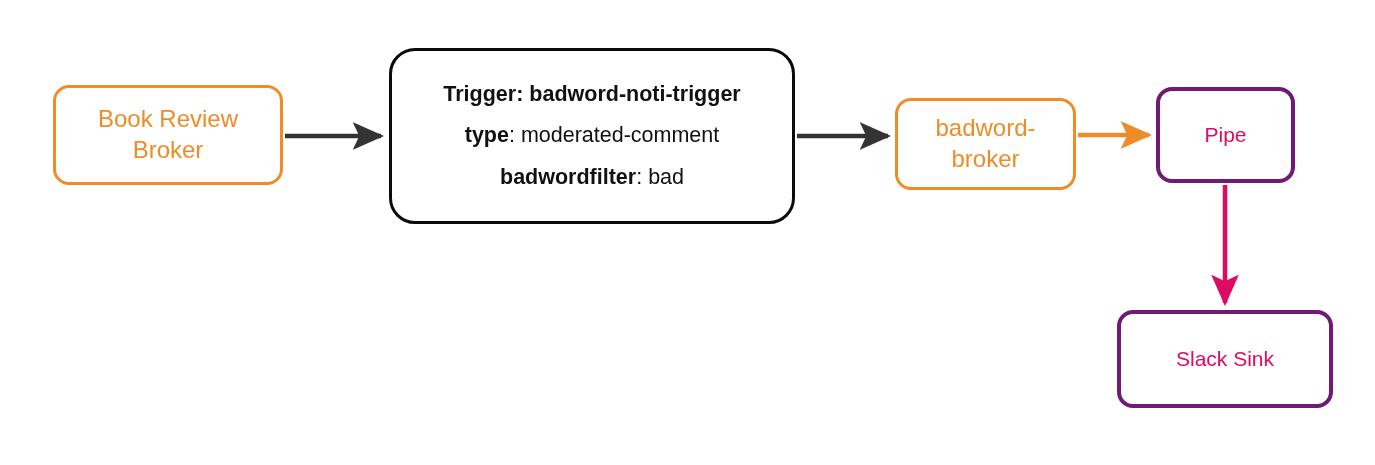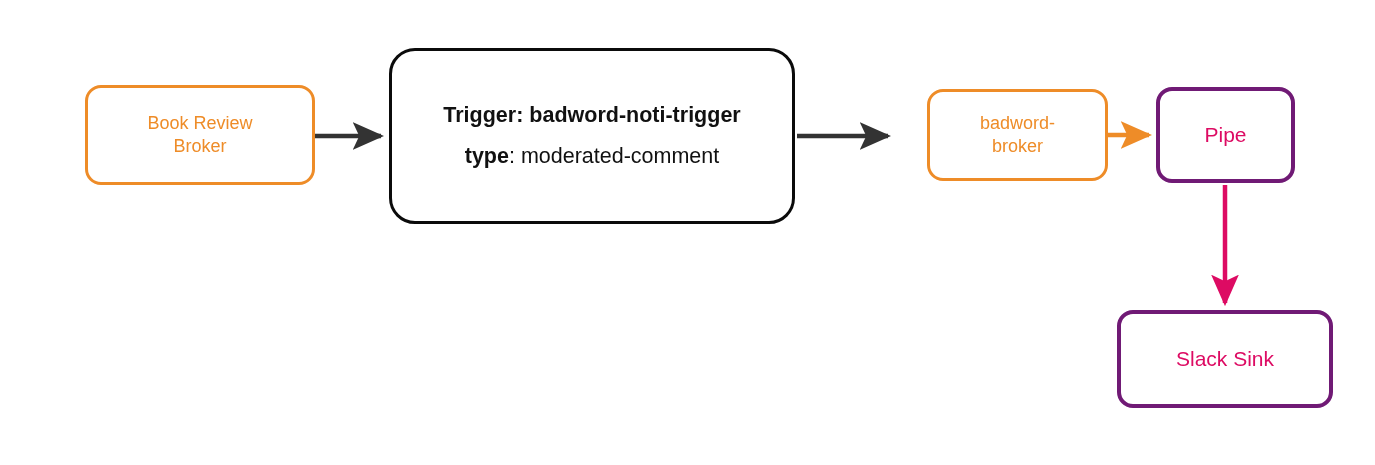--- a/index.html
+++ b/index.html
@@ -34,22 +34,21 @@
     display: flex;
     align-items: center;
     justify-content: center;
     text-align: center;
     line-height: 1.28;
   }
   .node-broker {
     border: 3px solid #ee8c28;
     border-radius: 16px;
     color: #ee8c28;
-    font-size: 18px;
-    margin-left: 32px;
+    font-size: 24px;
   }
   .node-sink {
     border: 4px solid #701a75;
     border-radius: 16px;
     color: #dd0b63;
     font-size: 21px;
   }
   .node-trigger {
     border: 3.5px solid #0b0b0b;
     border-radius: 26px;
@@ -68,21 +67,21 @@
   .node-trigger .line-all-bold {
     font-weight: bold;
   }
   .nlabel {
     white-space: pre-line;
     display: block;
   }
 
   #node-book-review-broker { left: 53px;  top: 85px;  width: 230px; height: 100px; }
   #node-trigger            { left: 389px; top: 48px;  width: 406px; height: 176px; }
-  #node-badword-broker     { left: 895px; top: 89px;  width: 181px; height: 92px;  }
+  #node-badword-broker     { left: 895px; top: 98px;  width: 181px; height: 92px;  }
   #node-pipe               { left: 1156px; top: 87px; width: 139px; height: 96px;  }
   #node-slack-sink         { left: 1117px; top: 310px; width: 216px; height: 98px; }
 </style>
 </head>
 <body>
 
 <div id="diagram-canvas">
 
   <svg class="edge-layer" viewBox="0 0 1375 465" width="1375" height="465" xmlns="http://www.w3.org/2000/svg">
     <defs>
@@ -111,20 +110,23 @@
 Broker</span>
   </div>
 
   <div class="node node-trigger" id="node-trigger">
     <div class="tline line-all-bold">
       <span class="k">Trigger:</span><span>&nbsp;</span><span>badword-noti-trigger</span>
     </div>
     <div class="tline">
       <span class="k">type</span><span>: </span><span>moderated-comment</span>
     </div>
+    <div class="tline">
+      <span class="k">badwordfilter</span><span>: </span><span>bad</span>
+    </div>
   </div>
 
   <div class="node node-broker" id="node-badword-broker">
     <span class="nlabel">badword-
 broker</span>
   </div>
 
   <div class="node node-sink" id="node-pipe">
     <span class="nlabel">Pipe</span>
   </div>

